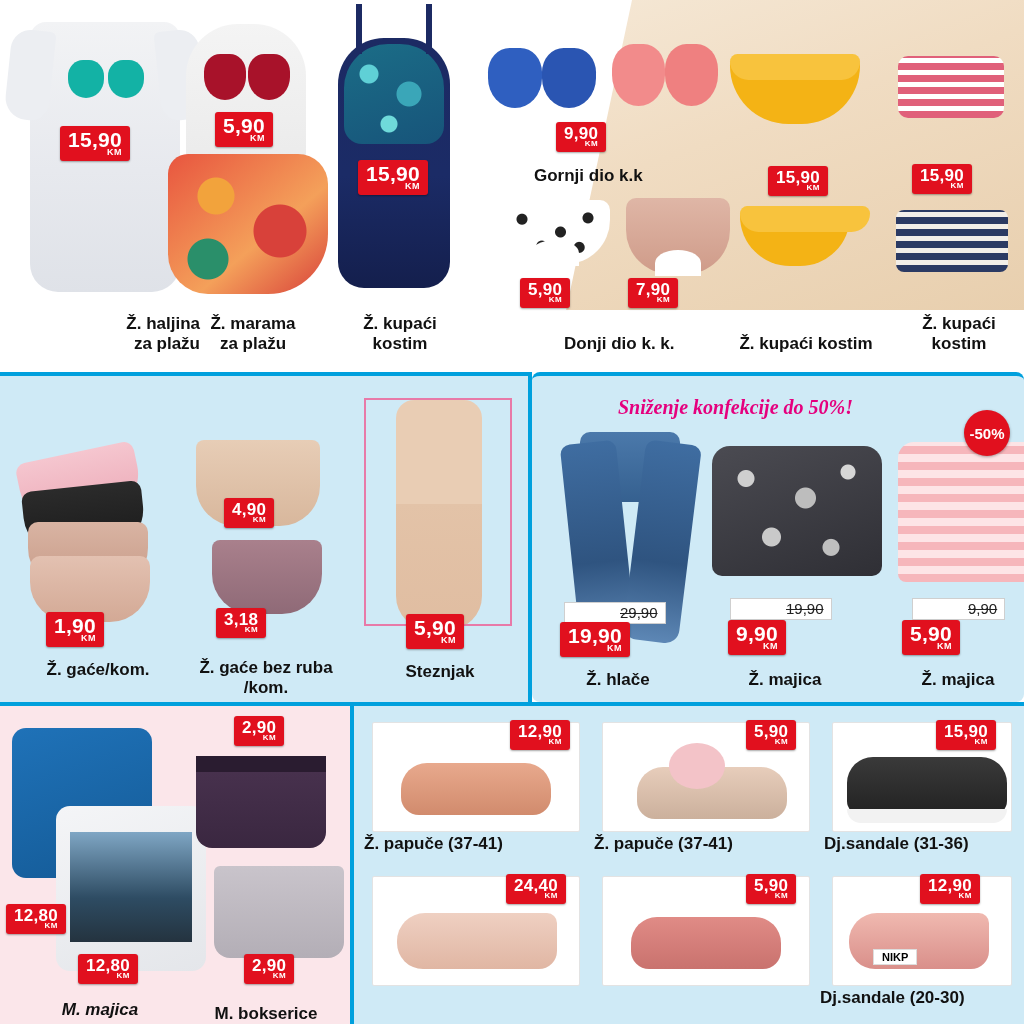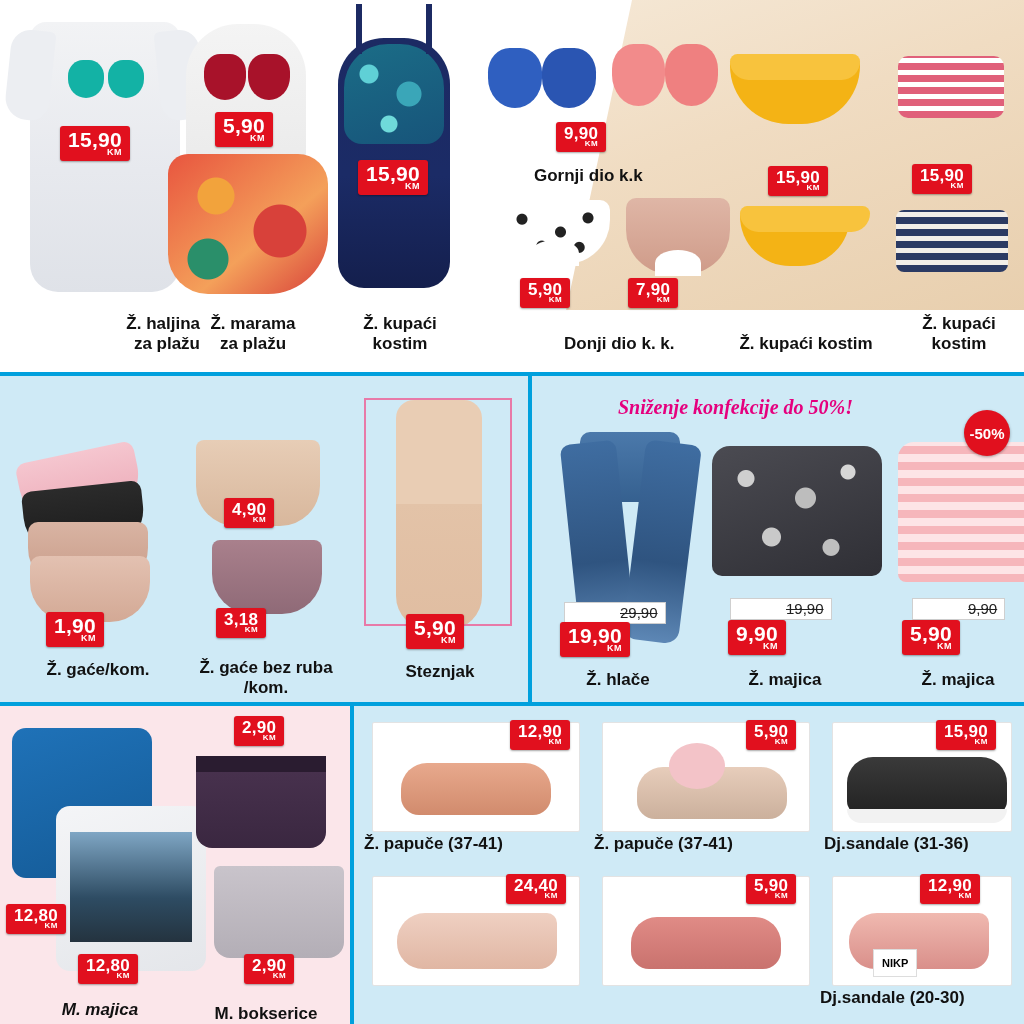--- a/index.html
+++ b/index.html
@@ -91,20 +91,21 @@
   #panel-mid-left {
     left: 0; top: 372px; width: 532px; height: 330px;
     background: #cfeaf6;
     border-top: 4px solid #00a0dd;
     border-right: 4px solid #00a0dd;
   }
   #panel-mid-right {
     left: 532px; top: 372px; width: 492px; height: 330px;
     background: #cfeaf6;
     border-top: 4px solid #00a0dd;
+    border-radius: 8px;
   }
 
   #panel-bot-left {
     left: 0; top: 702px; width: 350px; height: 322px;
     background: #fbe6ea;
     border-top: 4px solid #00a0dd;
   }
   #panel-bot-right {
     left: 350px; top: 702px; width: 674px; height: 322px;
     background: #cfeaf6;
@@ -532,21 +533,21 @@
 
     <div class="photo-card" style="left:248px; top:170px; width:208px; height:110px;">
       <div class="slipper" style="left:28px; top:40px; background:linear-gradient(180deg,#e08b86,#c9726e);"></div>
     </div>
     <div class="tag small" style="left:392px; top:168px;">
       <span class="amt">5,90</span><span class="cur">KM</span>
     </div>
 
     <div class="photo-card" style="left:478px; top:170px; width:180px; height:110px;">
       <div class="sandal" style="left:16px; top:36px; width:140px; background:linear-gradient(180deg,#f0b9b0,#d98f8a);"></div>
-      <div style="position:absolute; left:40px; top:72px; background:#fff; border:1px solid #ddd; font-size:11px; font-weight:bold; padding:7px 8px;">NIKP</div>
+      <div style="position:absolute; left:40px; top:72px; background:#fff; border:1px solid #ddd; font-size:11px; font-weight:bold; padding:1px 8px;">NIKP</div>
     </div>
     <div class="tag small" style="left:566px; top:168px;">
       <span class="amt">12,90</span><span class="cur">KM</span>
     </div>
     <div class="caption" style="left:466px; top:282px; width:210px; text-align:left;">Dj.sandale (20-30)</div>
   </div>
 
 </div>
 
 </body></html>

